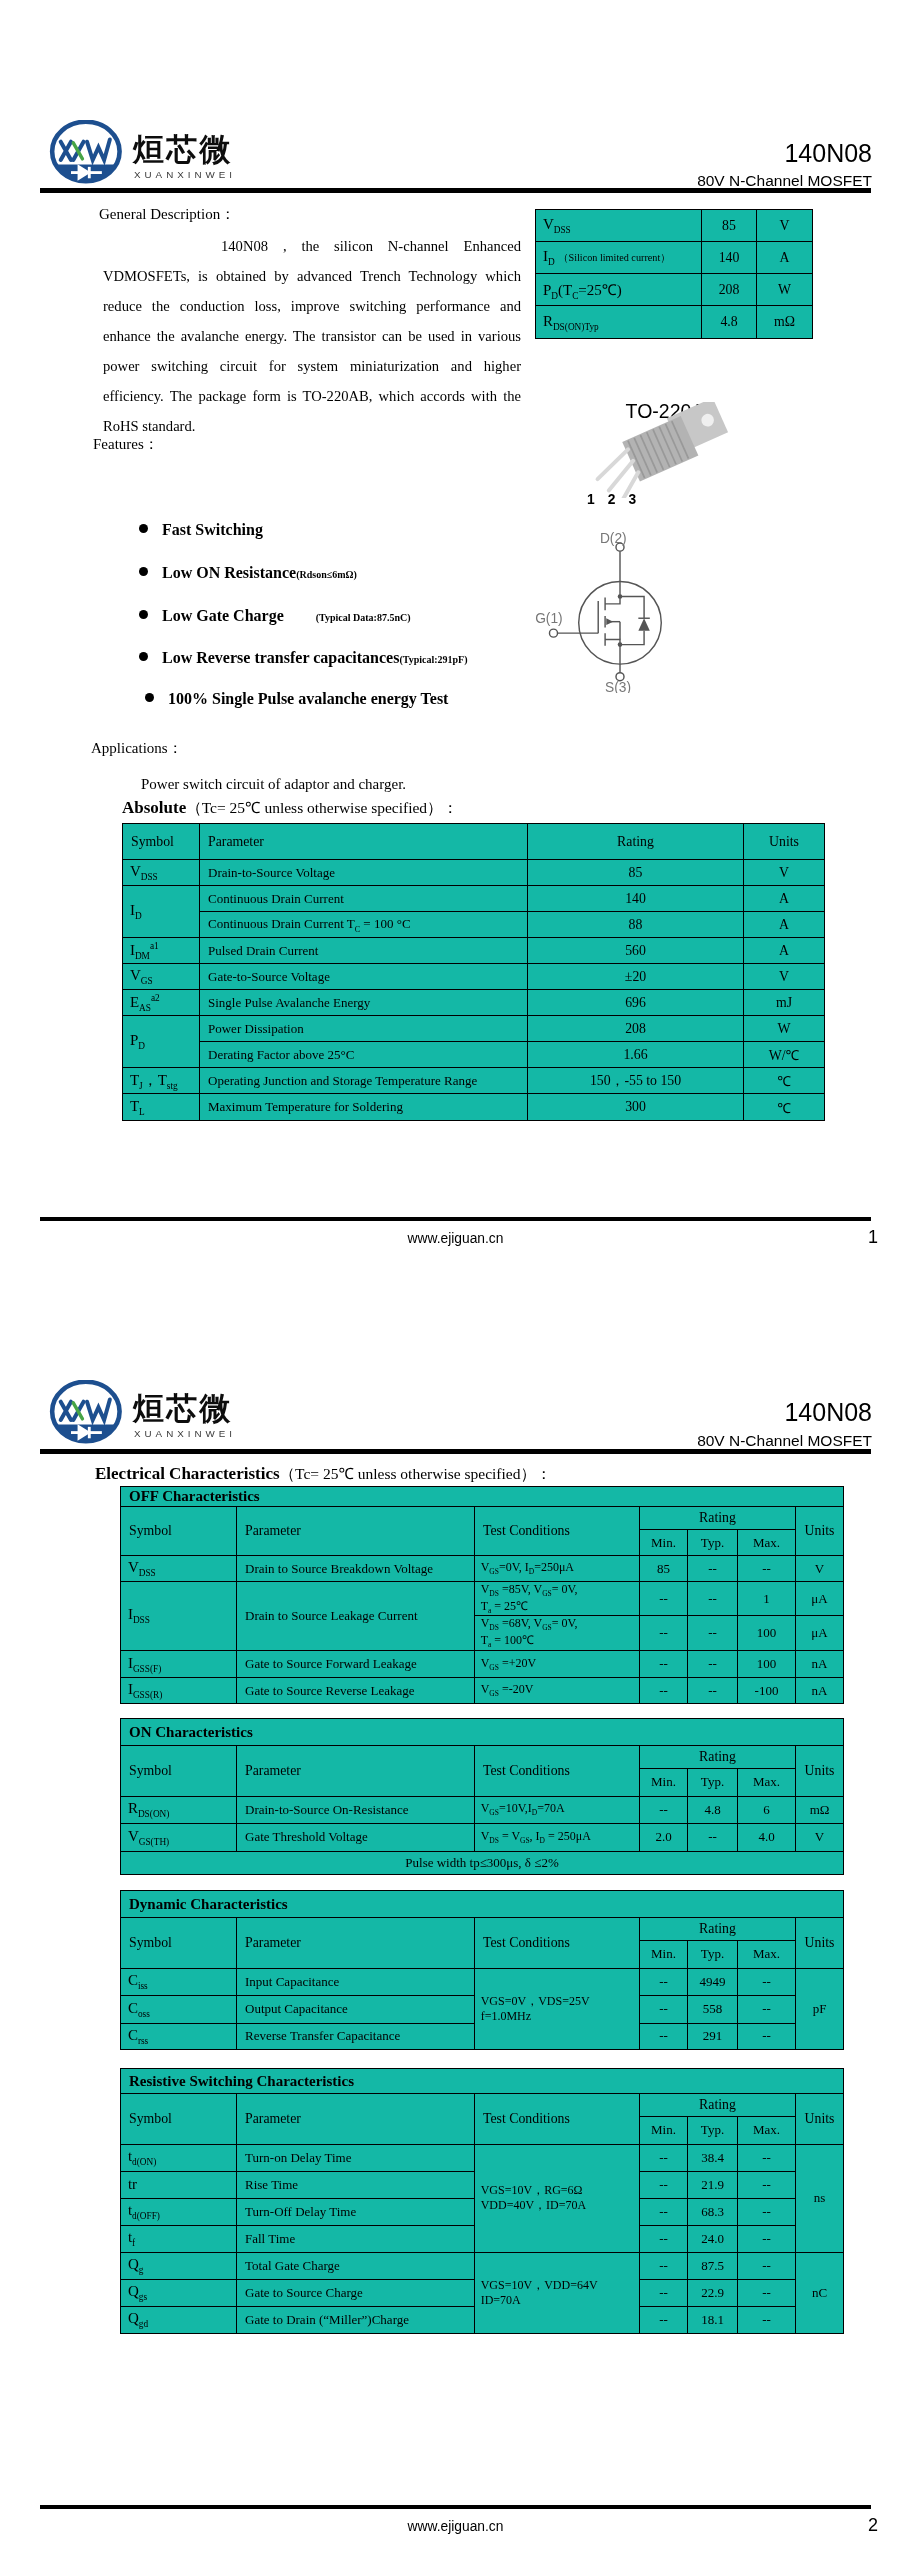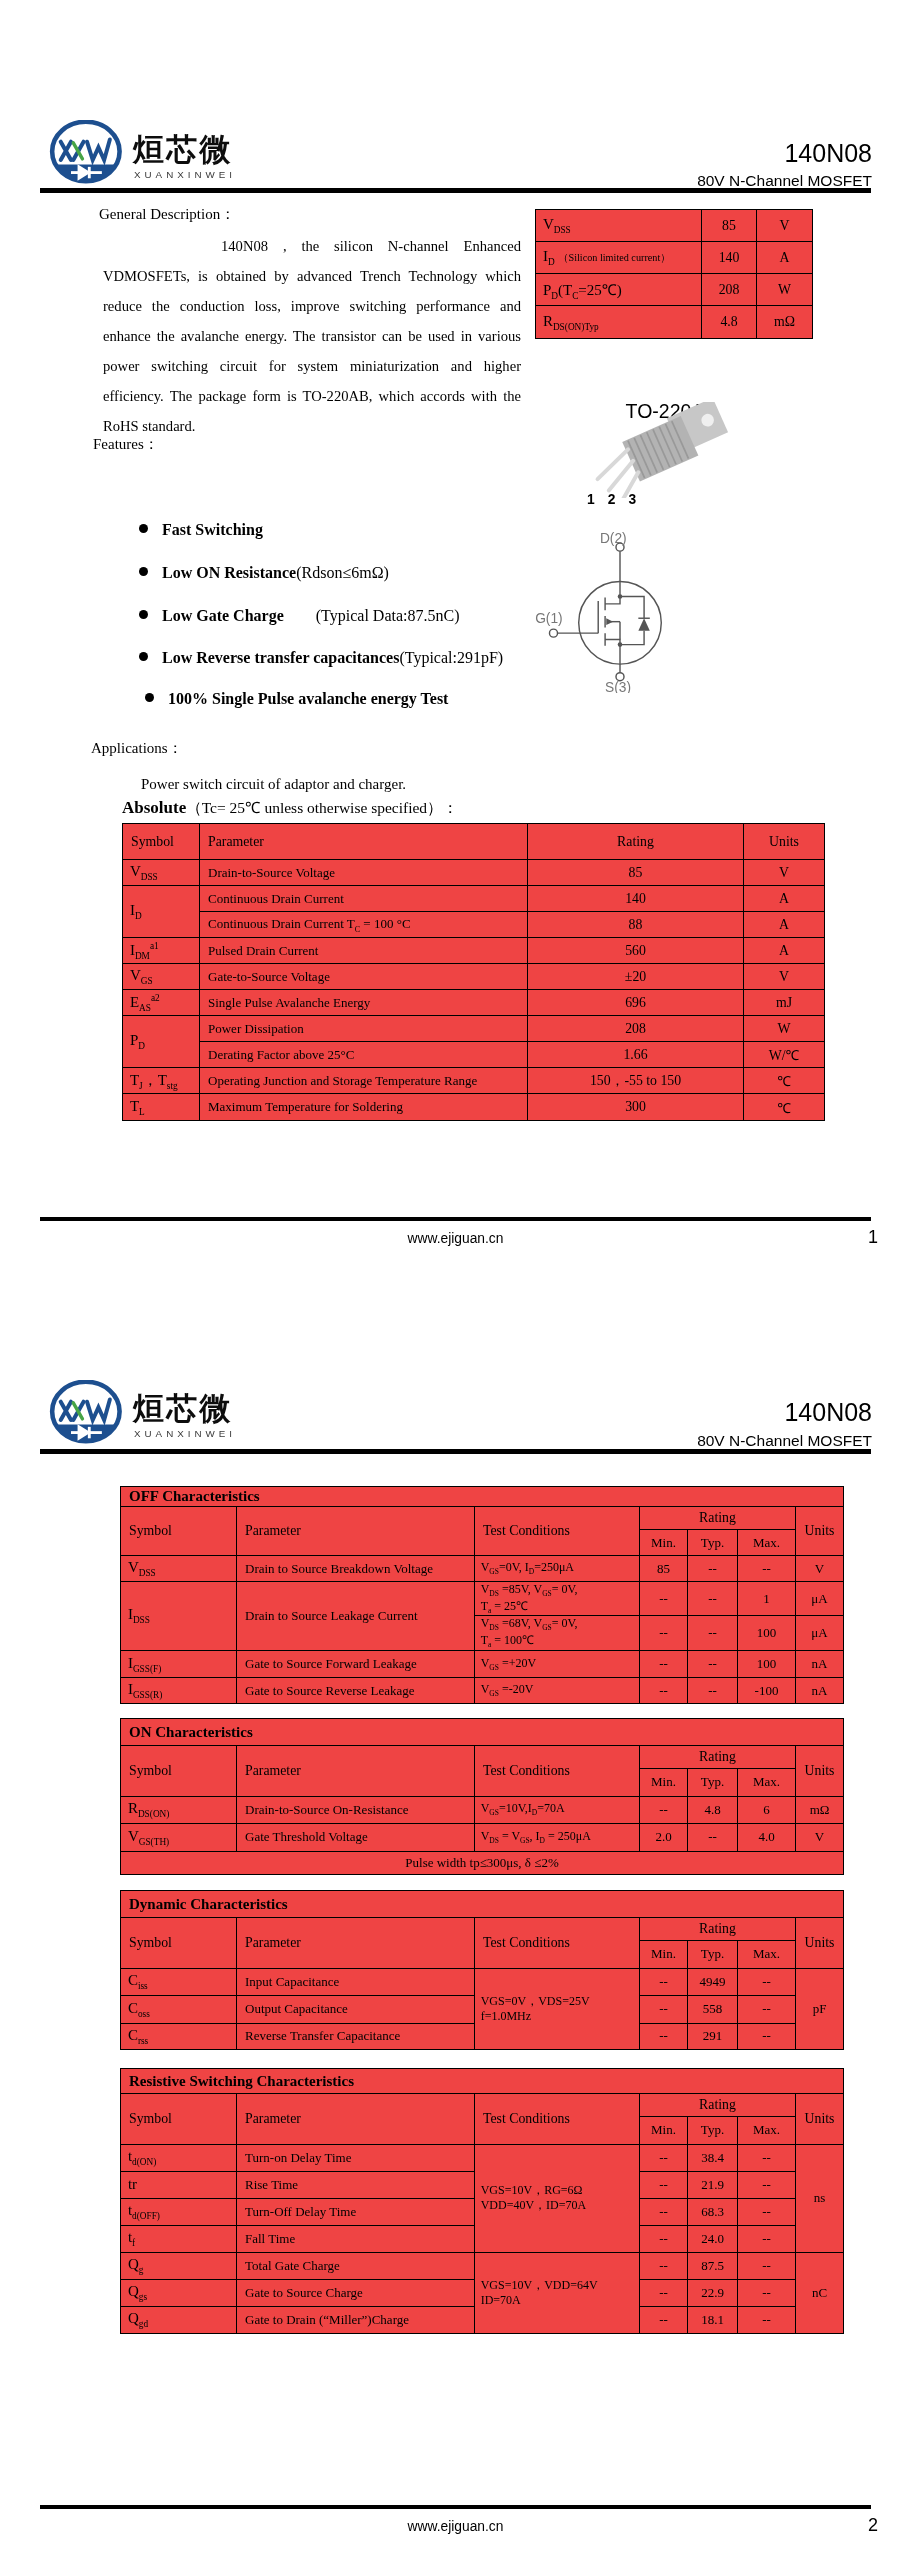--- a/index.html
+++ b/index.html
@@ -11,30 +11,30 @@
   .brand-cn{font-family:"Liberation Sans",sans-serif;font-weight:bold;font-size:31px;letter-spacing:2.3px;color:#0d0d0d;line-height:1;}
   .brand-en{font-family:"Liberation Sans",sans-serif;font-size:9.8px;letter-spacing:4px;color:#3a3a3a;line-height:1;}
   .part-no{font-family:"Liberation Sans",sans-serif;font-size:25px;color:#000;text-align:right;line-height:1;}
   .part-sub{font-family:"Liberation Sans",sans-serif;font-size:15.5px;color:#000;text-align:right;line-height:1;}
   .rule{background:#000;height:4.6px;}
 
   
   .h1{font-weight:normal;font-size:15px;line-height:1;}
   .body-par{font-size:14.6px;line-height:30px;text-align:justify;text-indent:118px;}
   .feat-main{font-weight:bold;font-size:16px;}
-  .feat-note{font-weight:normal;font-size:16px;}
+  .feat-note{font-weight:bold;font-size:10px;}
   .feat .dot{display:inline-block;width:9.2px;height:9.2px;border-radius:50%;background:#000;margin-right:13.8px;vertical-align:1.7px;}
   .feat{white-space:nowrap;}
   .feat3-gap{margin-left:32px;}
   .plain{font-size:15px;line-height:1.25;}
   .sect-head-b{font-weight:bold;font-size:17px;}
   .sect-head-r{font-size:15.5px;}
 
   
-  table.ds{position:absolute;border-collapse:collapse;table-layout:fixed;border:1.7px solid #000;background:#ef4444;}
+  table.ds{position:absolute;border-collapse:collapse;table-layout:fixed;border:1.7px solid #000;background:#14b8a6;}
   .ds th,.ds td{border:1.1px solid #000;padding:0 4.6px;font-weight:normal;font-size:13px;text-align:center;vertical-align:middle;}
   .ds .al{text-align:left;padding-left:8px;}
   .ds .sym{text-align:left;padding-left:6.9px;font-size:15px;}
   .ds .hd{font-size:13.8px;}
   .ds .sect{font-weight:bold;font-size:15px;text-align:left;padding-left:8px;}
   .ds .test{text-align:left;font-size:12px;white-space:pre-line;line-height:1.25;padding-left:5.7px;}
   .ds .val{font-size:13.8px;}
   .ds sub{font-size:0.62em;}
   .ds sup{font-size:0.62em;vertical-align:super;}
   sub{font-size:0.62em;}
@@ -281,20 +281,23 @@
       <path d="M52 82 L52 102 L68 92 Z"></path>
       <line x1="70" y1="82" x2="70" y2="102"></line>
     </g>
   </svg>
   <div class="abs brand-cn" style="left:133px;top:105px">烜芯微</div>
   <div class="abs brand-en" style="left:134px;top:141px">XUANXINWEI</div>
   <div class="abs part-no" style="left:631px;top:112px;width:241px">140N08</div>
   <div class="abs part-sub" style="left:631px;top:145px;width:241px">80V N-Channel MOSFET</div>
   <div class="abs rule" style="left:40px;top:161px;width:831px"></div>
 
+  <div class="abs" style="left:95px;top:174px">
+    <span class="sect-head-b">Electrical Characteristics</span><span class="sect-head-r">（Tc= 25℃  unless otherwise specified）：</span>
+  </div>
 
   <table class="ds" style="left:120px;top:198px;width:723px">
     <colgroup>
         <col style="width:116px">
         <col style="width:238px">
         <col style="width:165px">
         <col style="width:48px">
         <col style="width:50px">
         <col style="width:58px">
         <col style="width:48px">

